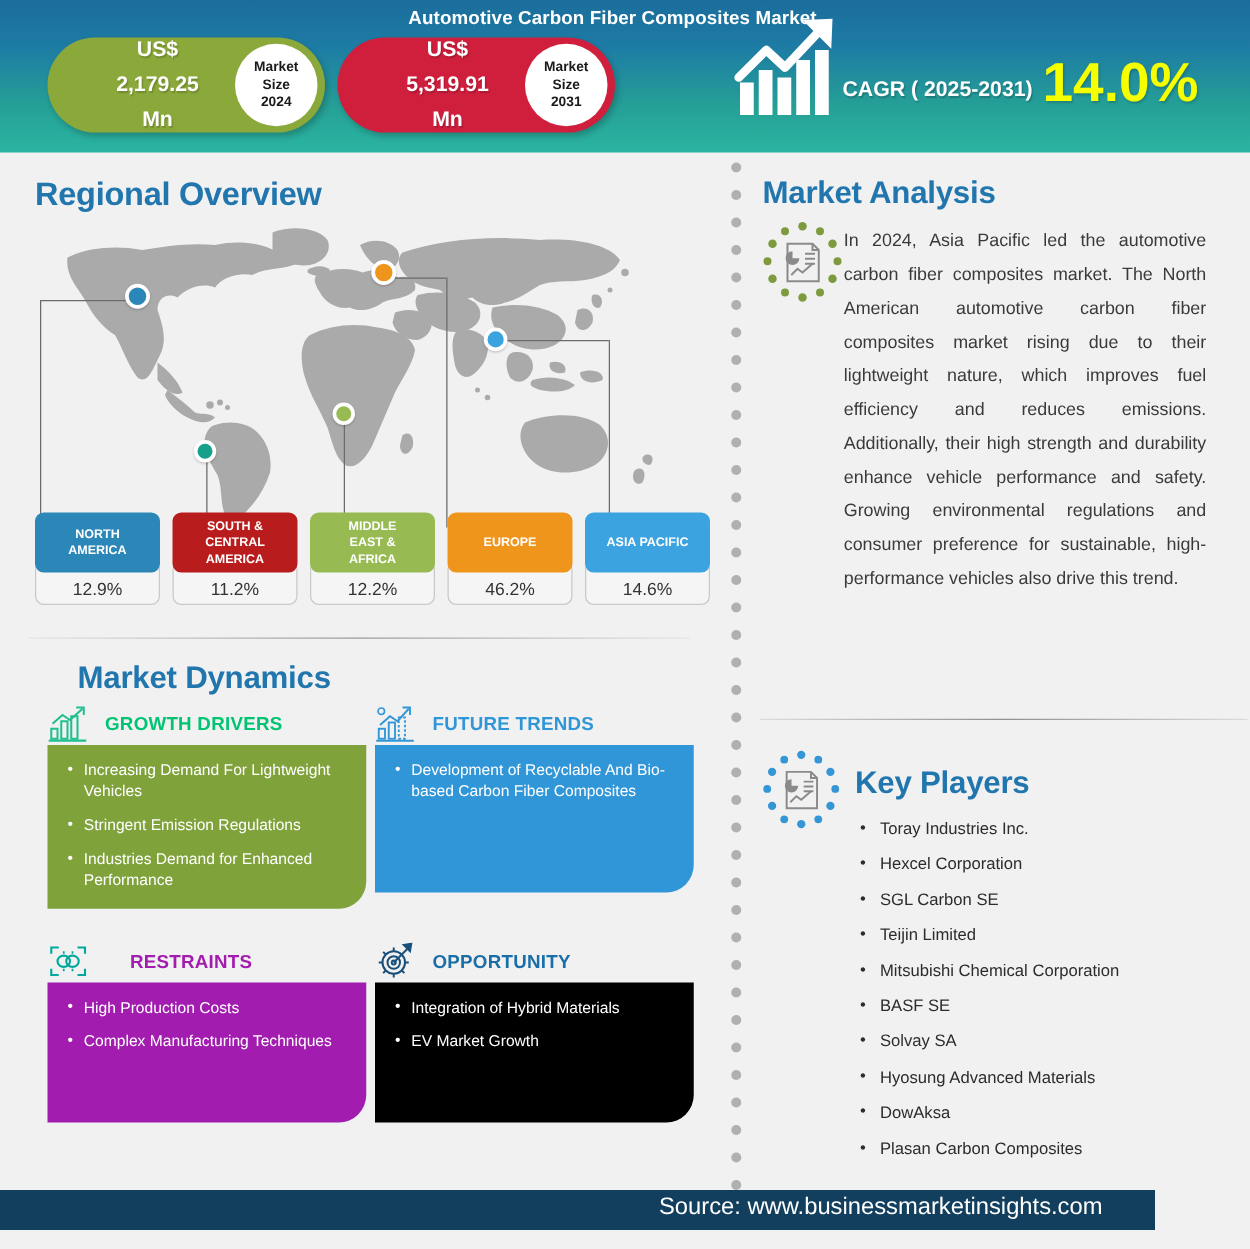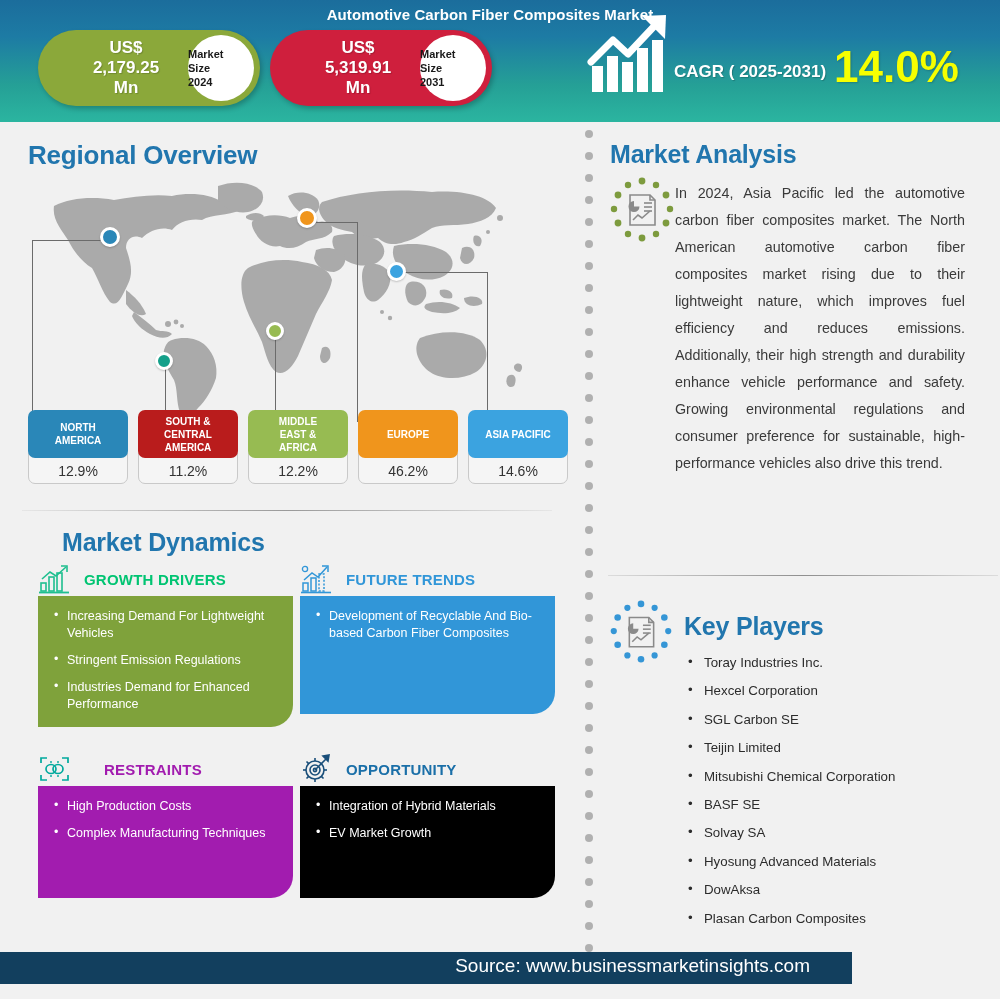--- a/index.html
+++ b/index.html
@@ -25,28 +25,28 @@
   }
   .pill {
     position: absolute; height: 76px; border-radius: 38px;
     box-shadow: 2px 3px 5px rgba(0,0,0,.22);
     display: flex; align-items: center;
   }
   #pill-2024 { left: 38px; top: 30px; width: 222px; background: #8ba83a; }
   #pill-2031 { left: 270px; top: 30px; width: 222px; background: #cf1f3d; }
   .pill-value {
     position: absolute; left: 18px; top: 0; width: 140px; height: 76px;
-    display: flex; flex-direction: column; align-items: center; justify-content: center;
+    display: flex; flex-direction: column; align-items: center; justify-content: space-between;
     color: #ffffff; font-size: 17px; font-weight: bold; line-height: 20px;
     text-shadow: 1px 1px 1px rgba(0,0,0,.18);
   }
   .pill-badge {
     position: absolute; right: 6px; top: 5px; width: 66px; height: 66px;
     border-radius: 50%; background: #ffffff;
-    display: flex; flex-direction: column; justify-content: center;
+    display: flex; flex-direction: column; align-items: center; justify-content: center;
     line-height: 14px;
   }
   .pill-badge span { font-size: 11px; font-weight: bold; color: #1a1a1a; }
 
   #cagr-wrap { position: absolute; left: 586px; top: 14px; width: 400px; height: 100px; }
   #cagr-icon { position: absolute; left: 0px; top: 0px; width: 90px; height: 82px; }
   #cagr-label {
     position: absolute; left: 88px; top: 48px;
     color: #ffffff; font-size: 17px; font-weight: bold;
     text-shadow: 1px 1px 1px rgba(0,0,0,.2);
@@ -131,21 +131,21 @@
   #players-title { position: absolute; left: 84px; top: 490px; font-size: 25px; }
   #players-list { position: absolute; left: 84px; top: 532px; width: 310px; }
   #players-list li {
     list-style: none; position: relative; padding-left: 20px;
     font-size: 13.3px; line-height: 18px; color: #2c2c2c; margin-bottom: 10.4px;
   }
   #players-list li::before { content: "\2022"; position: absolute; left: 4px; top: -1px; color: #2c2c2c; }
 
   
   #footer {
-    position: absolute; left: 0; top: 952px; width: 852px; height: 32px;
+    position: absolute; left: 0; top: 952px; width: 924px; height: 32px;
     background: #123f5e;
     text-align: center;
   }
   #footer-text {
     position: absolute; right: 42px; top: 3px;
     color: #ffffff; font-size: 19px;
   }
 </style>
 </head>
 <body>

